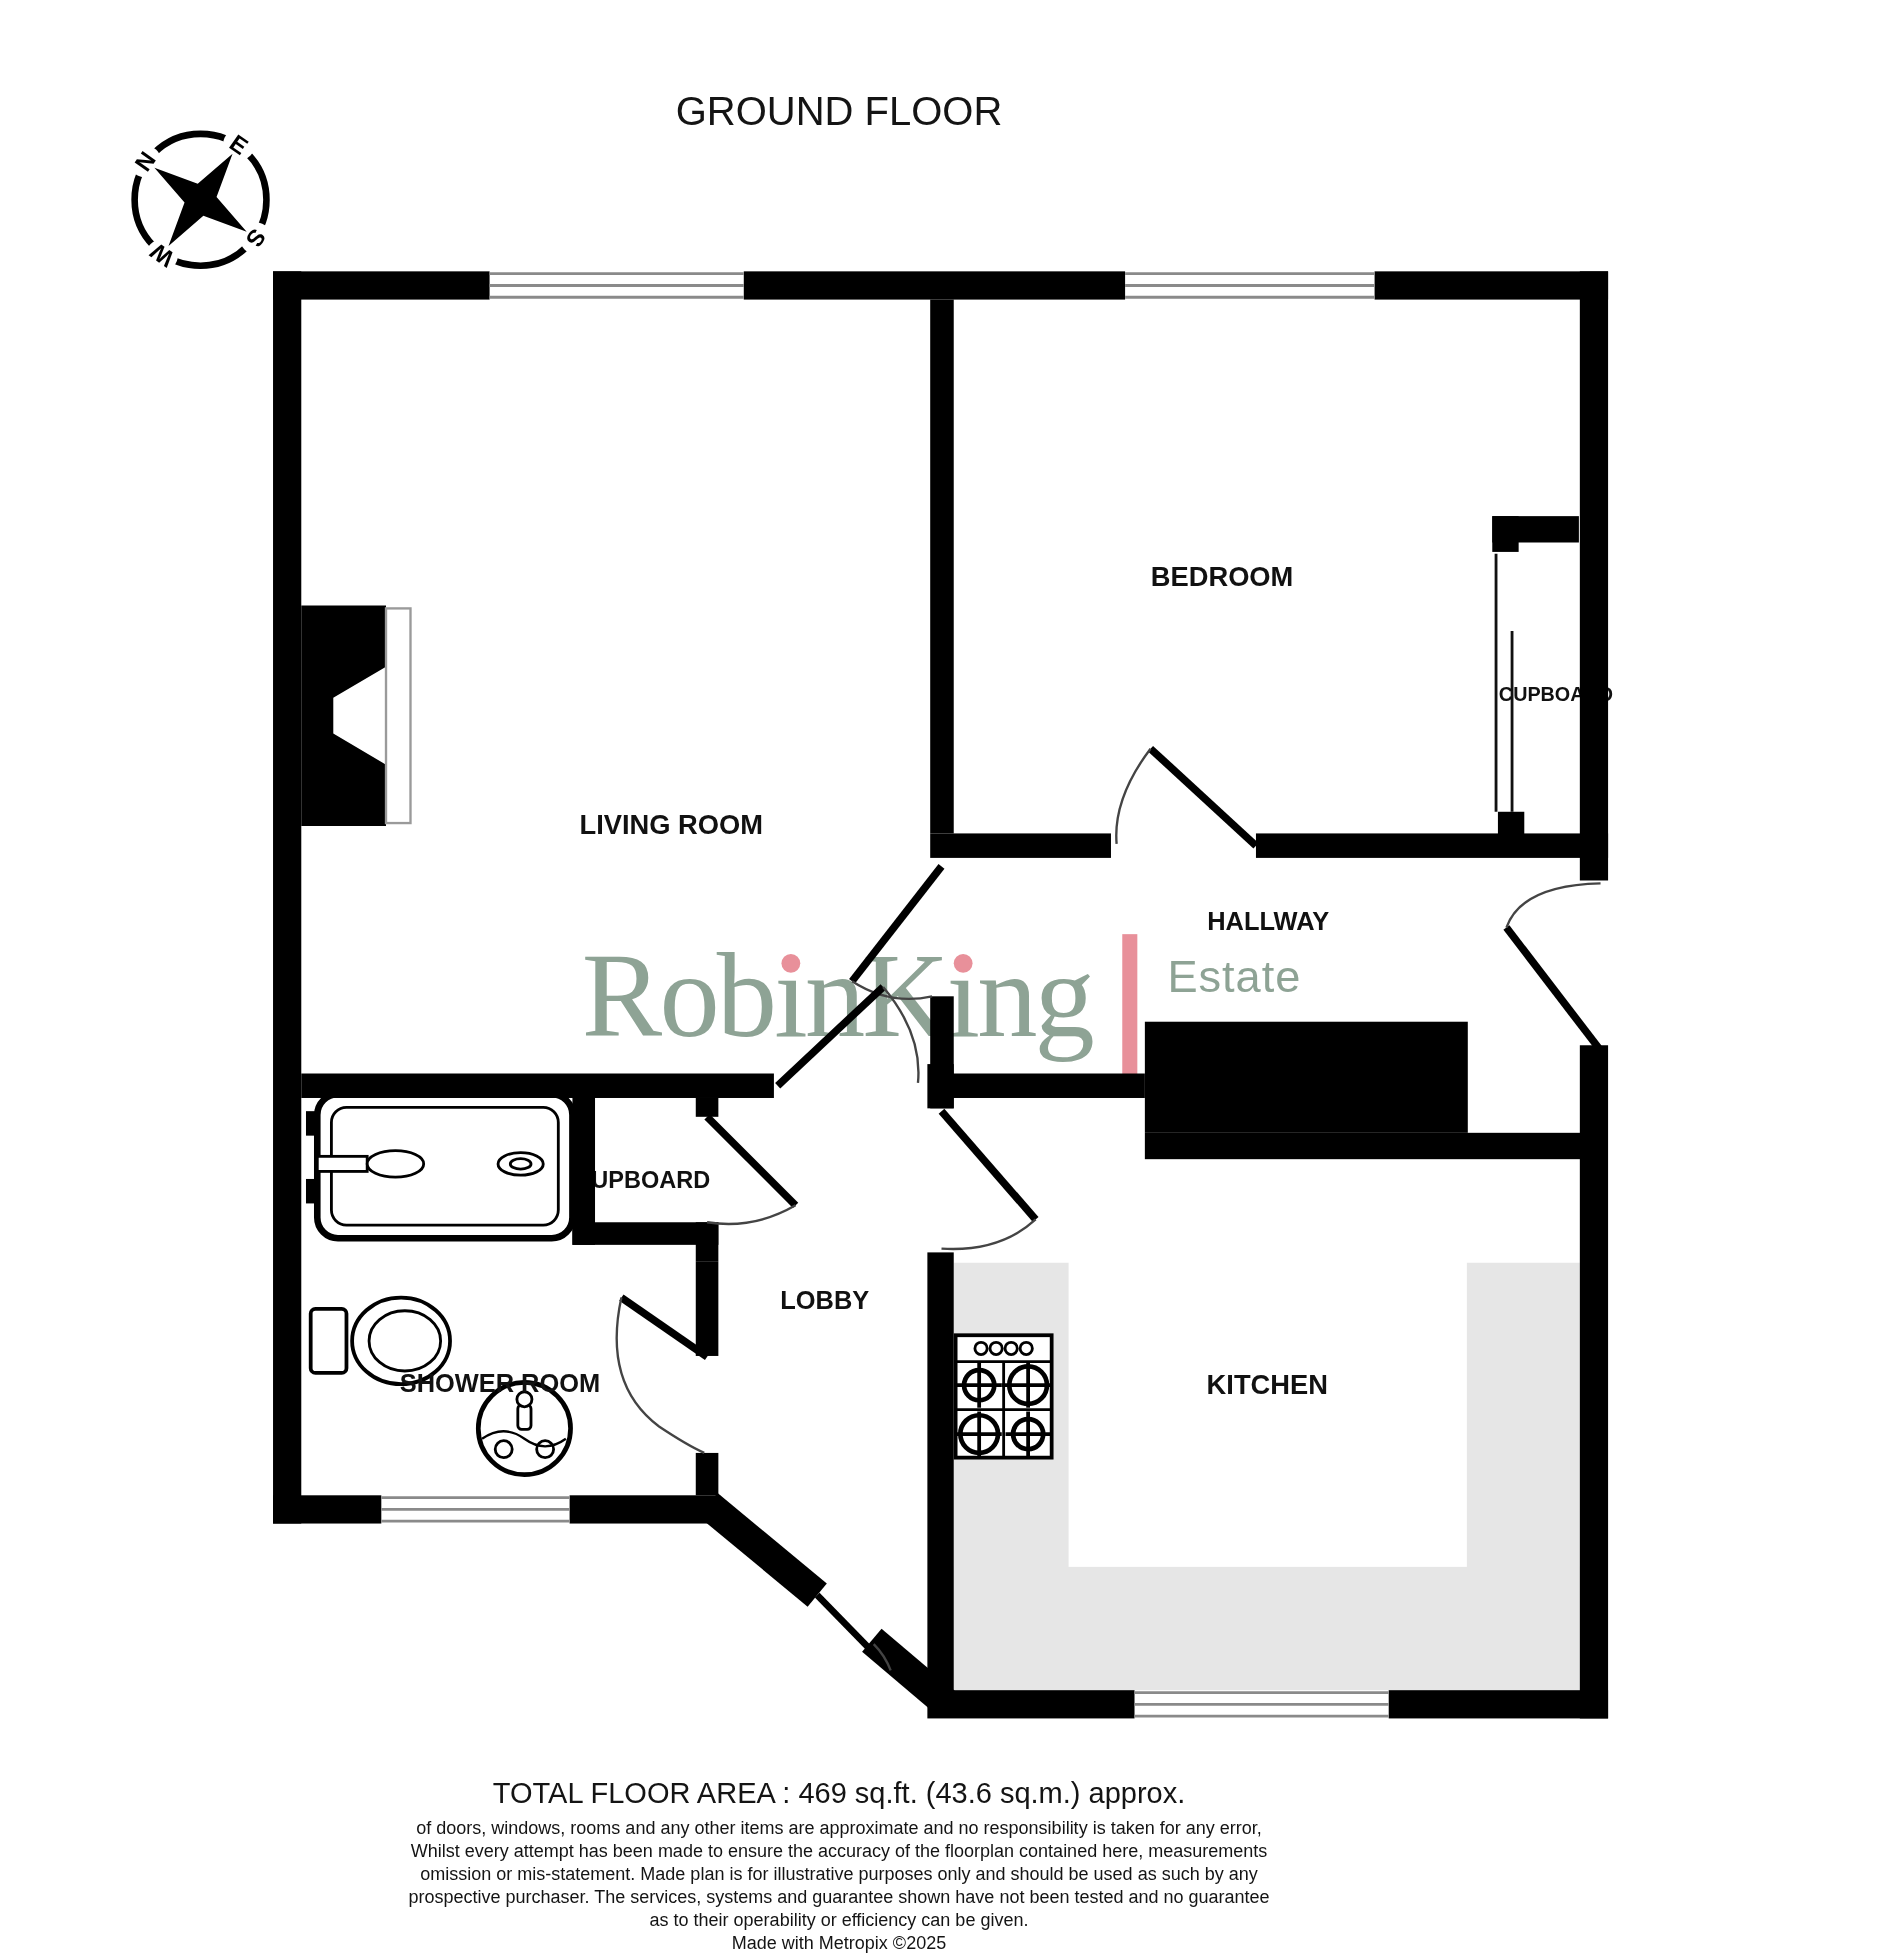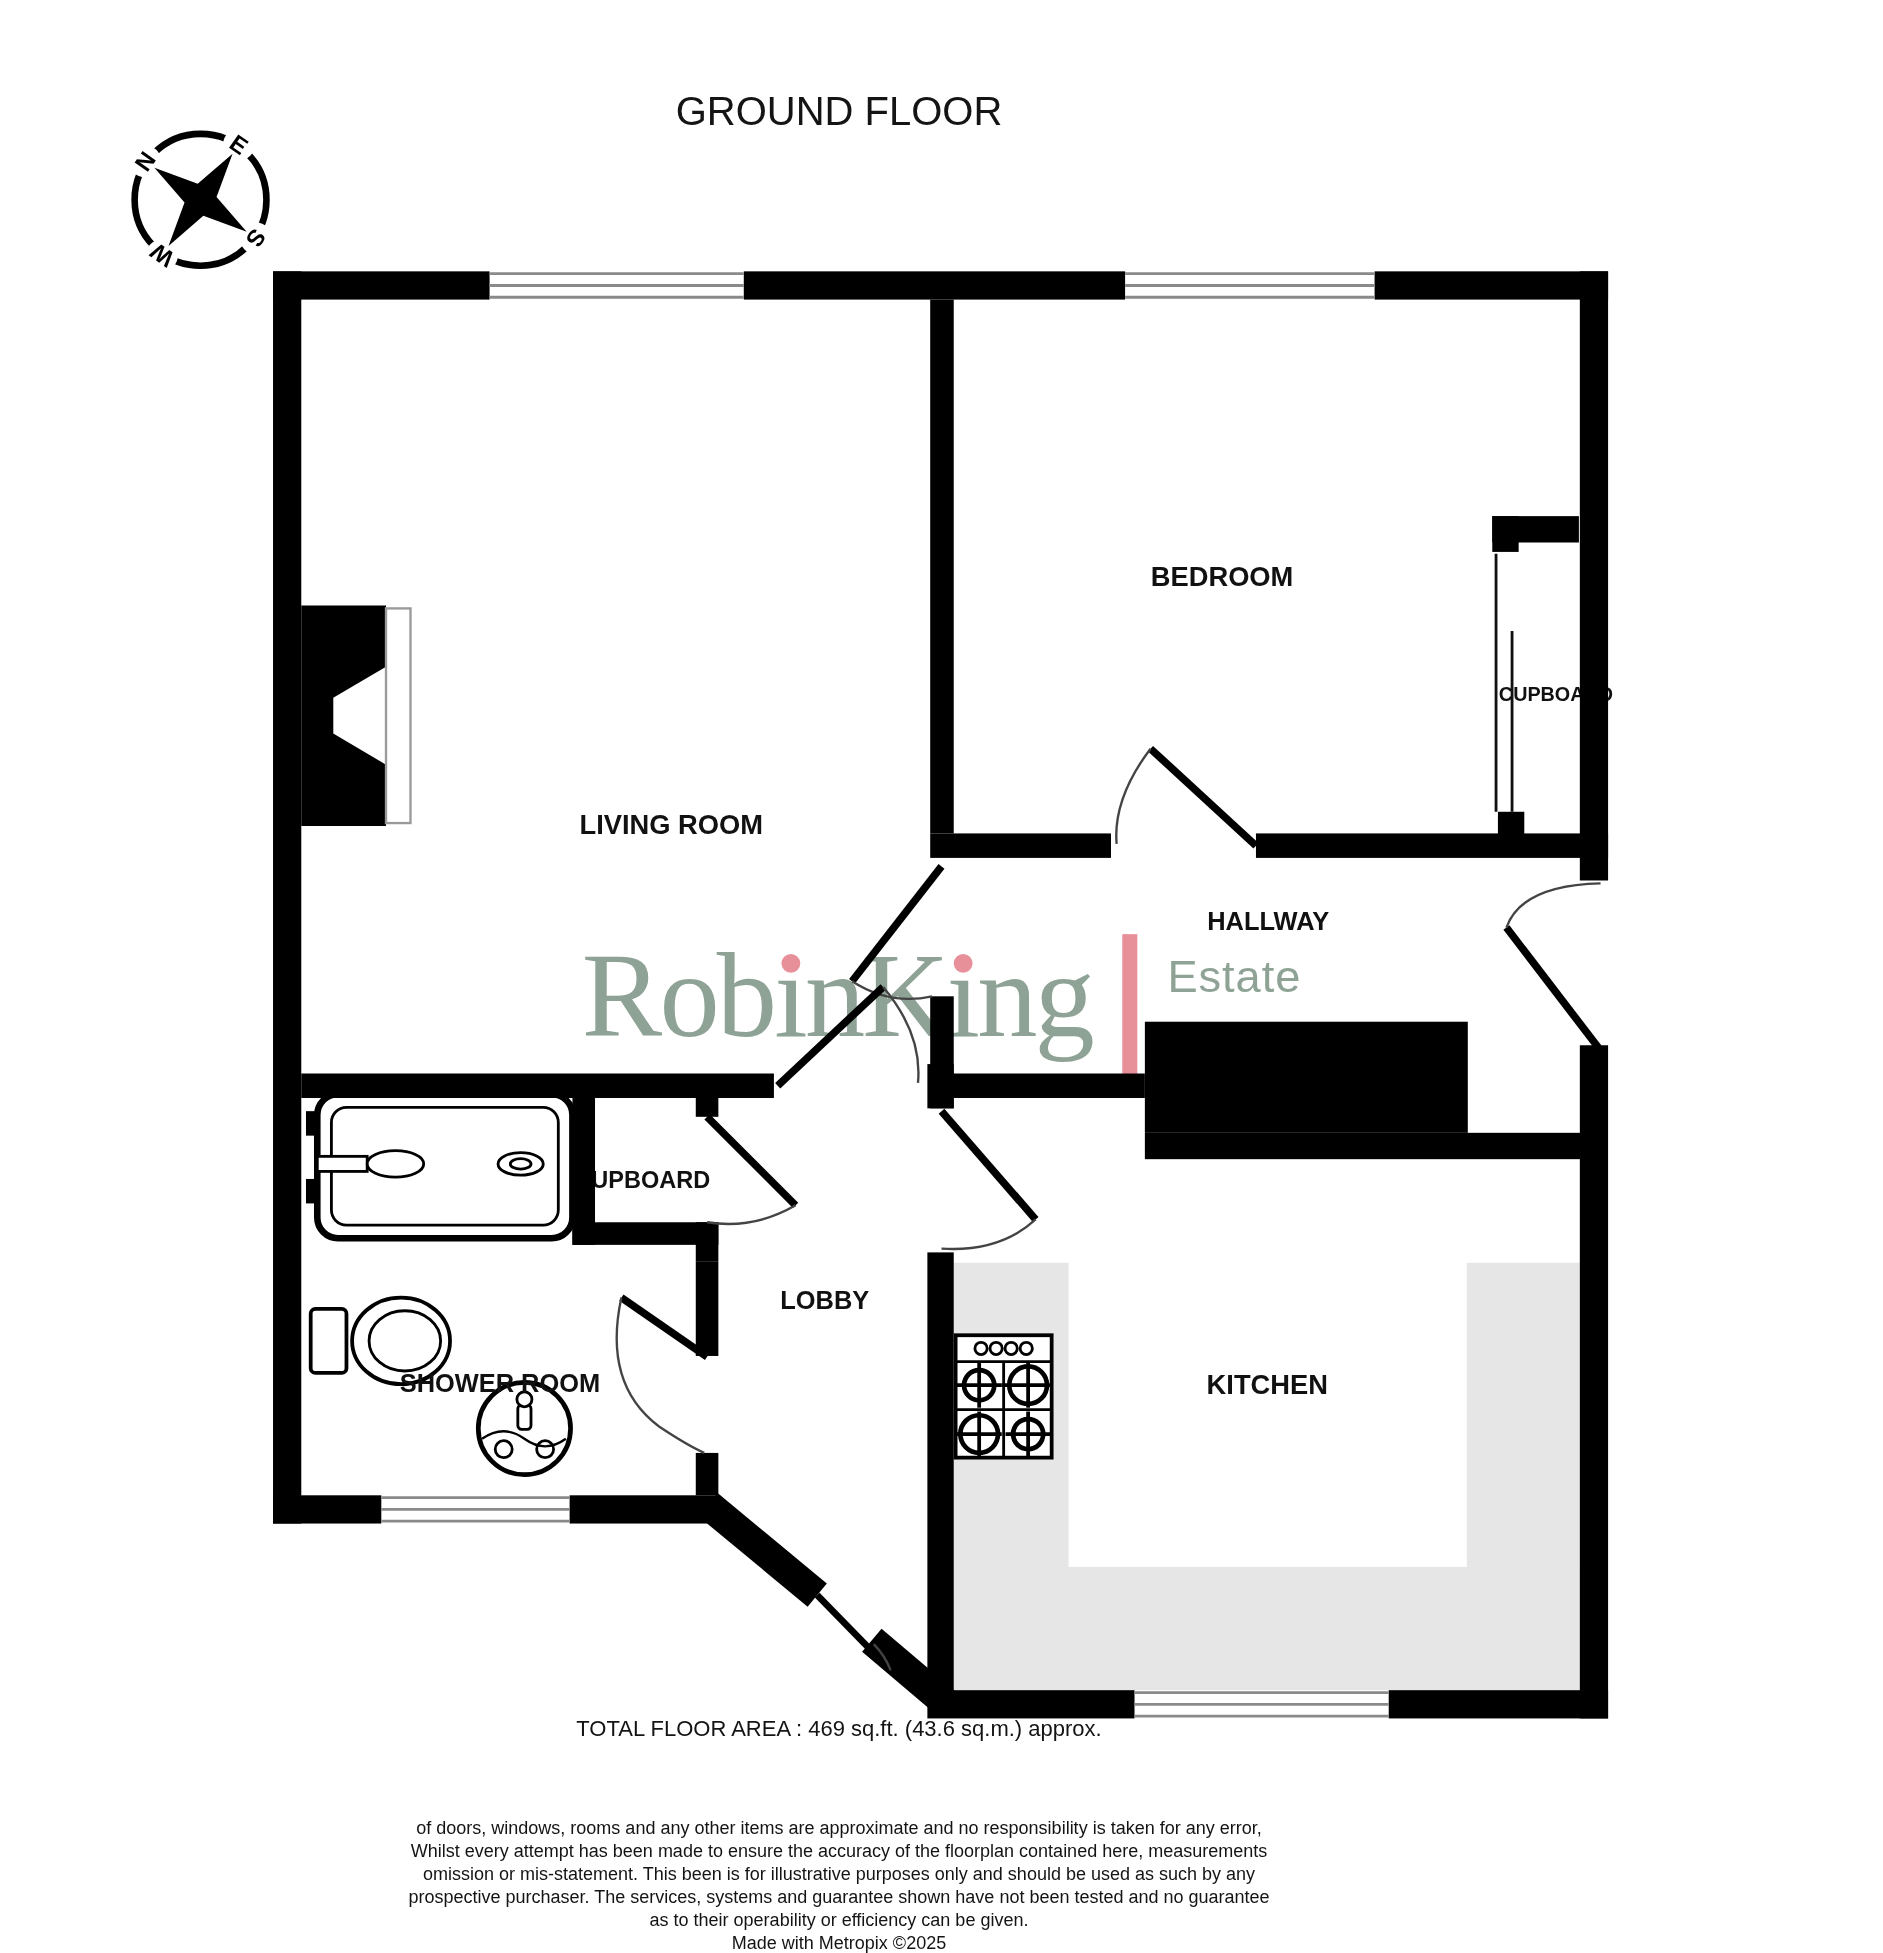--- a/index.html
+++ b/index.html
@@ -1,21 +1,21 @@
 <!DOCTYPE html>
 <html style="font-size:15px"><head>
 <meta charset="utf-8">
 <style>
   html,body{margin:0;padding:0;background:#fff;}
   .page{position:relative;width:1678px;height:1954px;background:#fff;overflow:hidden;
         font-family:"Liberation Sans",sans-serif;color:#111;}
   .title-block{position:absolute;top:87px;left:0;width:100%;text-align:center;
                font-size:40px;line-height:49px;color:#141414;}
-  .footer-area{position:absolute;top:1716px;left:0;width:100%;text-align:center;
-               font-size:22px;color:#141414;}
+  .footer-area{position:absolute;top:1777px;left:0;width:100%;text-align:center;
+               font-size:29px;color:#141414;}
   .footer-disclaimer{position:absolute;top:1817px;left:0;width:100%;text-align:center;
                font-size:18px;line-height:23px;color:#141414;}
   svg text{font-family:"Liberation Sans",sans-serif;}
   .room-label{font-weight:bold;fill:#111;}
   .logo-serif{font-family:"Liberation Serif","DejaVu Serif",serif;}
 </style>
 </head>
 <body>
 
 <div class="page">
@@ -216,20 +216,20 @@
         <text x="272" y="262" transform="rotate(125 272 253)">S</text>
         <text x="172" y="280" transform="rotate(215 172 271)">W</text>
       </g>
     </g>
   </svg>
 
   <div class="footer-area">TOTAL FLOOR AREA : 469 sq.ft. (43.6 sq.m.) approx.</div>
   <div class="footer-disclaimer">
     <div>of doors, windows, rooms and any other items are approximate and no responsibility is taken for any error,</div>
     <div>Whilst every attempt has been made to ensure the accuracy of the floorplan contained here, measurements</div>
-    <div>omission or mis-statement. This been is for illustrative purposes only and should be used as such by any</div>
+    <div>omission or mis-statement. Made plan is for illustrative purposes only and should be used as such by any</div>
     <div>prospective purchaser. The services, systems and guarantee shown have not been tested and no guarantee</div>
     <div>as to their operability or efficiency can be given.</div>
     <div>Made with Metropix ©2025</div>
   </div>
 
 </div>
 
 
 </body></html>

